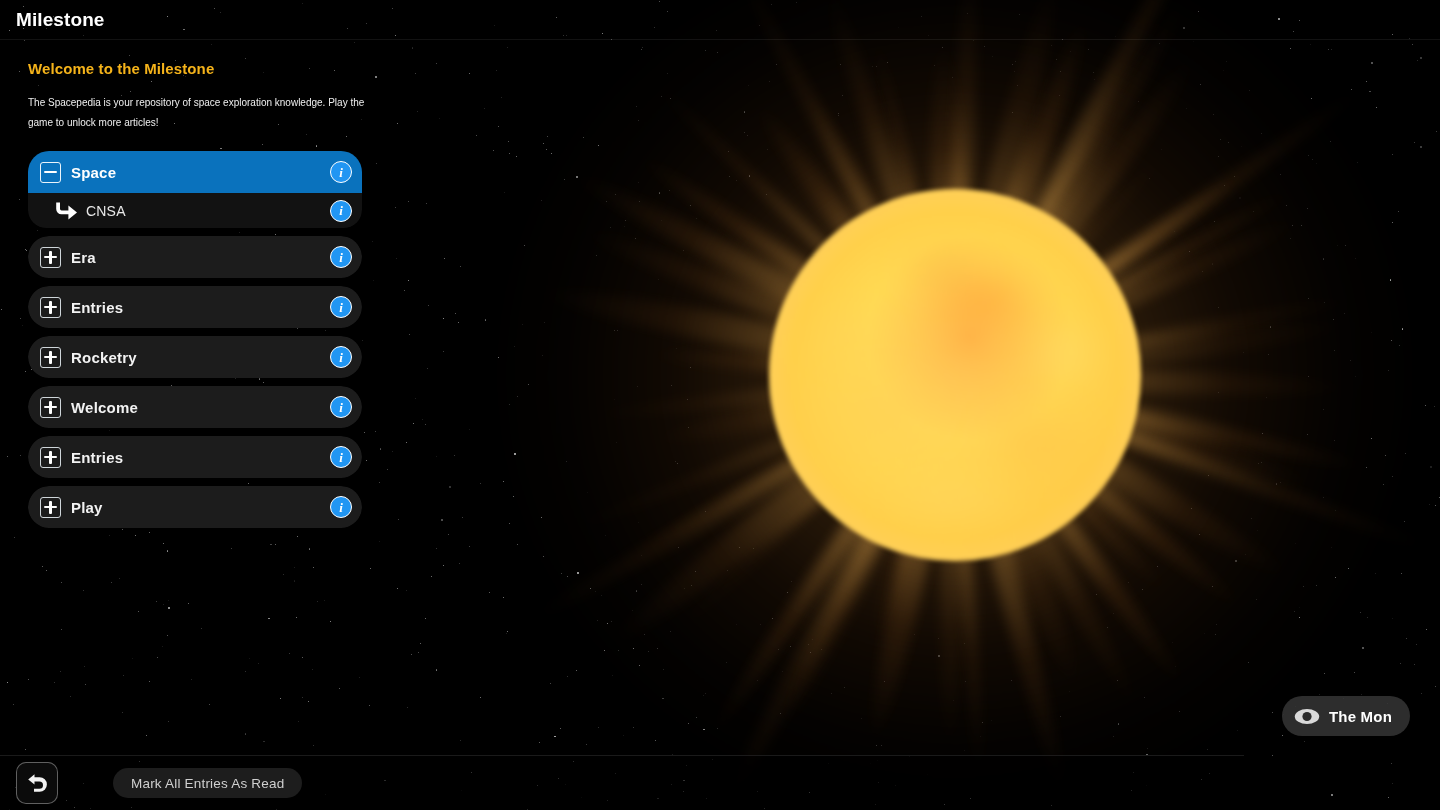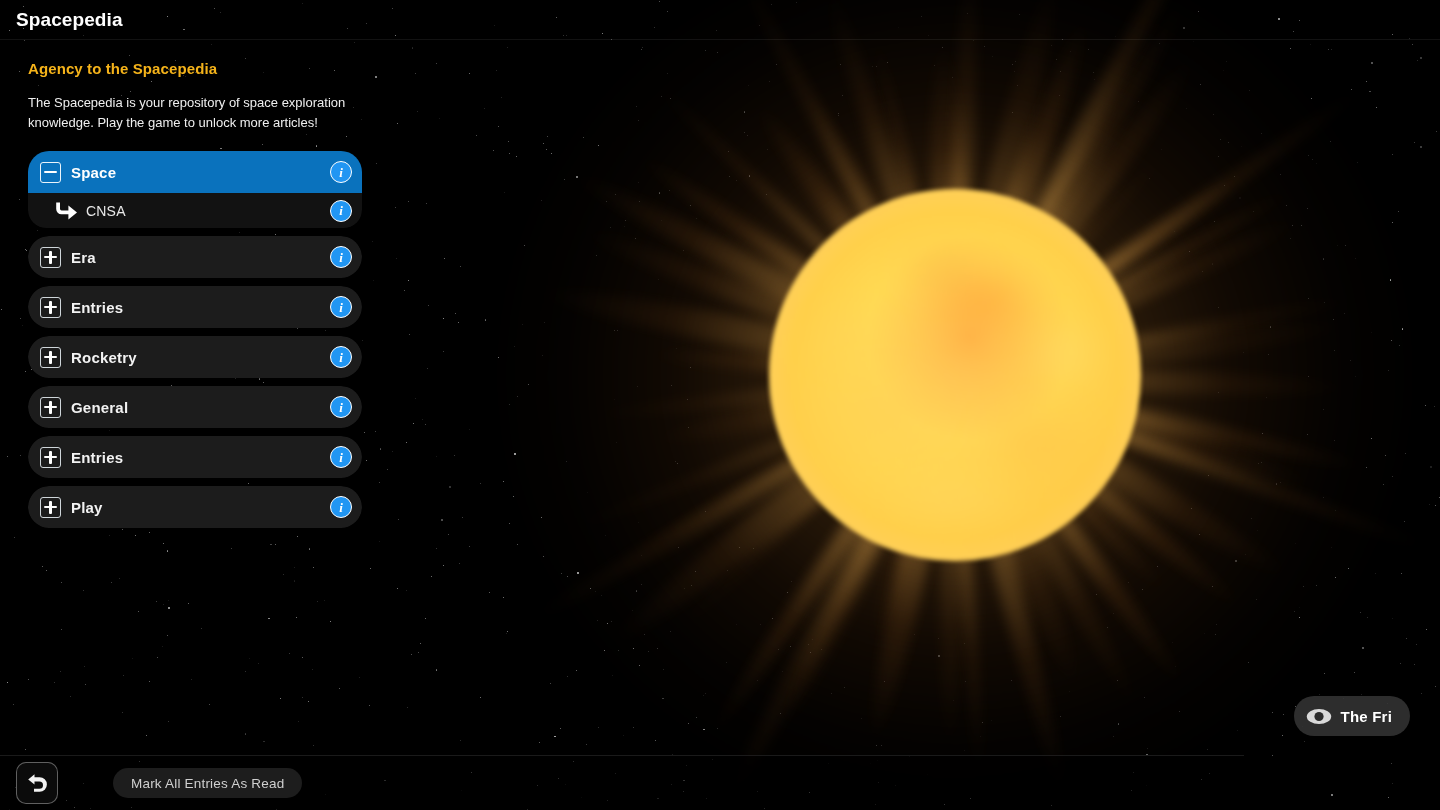--- a/index.html
+++ b/index.html
@@ -149,21 +149,21 @@
   }
   #welcome-heading {
     font-size: 15px;
     font-weight: 700;
     color: #f5b31a;
     margin: 0 0 16px 0;
     letter-spacing: 0.1px;
     text-shadow: 0 1px 2px #000;
   }
   #welcome-body {
-    font-size: 13px;
+    font-size: 10px;
     line-height: 20px;
     color: #efefef;
     margin: 0 0 18px 0;
     width: 340px;
     text-shadow: 0 1px 2px #000;
   }
 
   .cat-group {
     margin-bottom: 8px;
     border-radius: 18px;
@@ -1147,25 +1147,25 @@
         <div class="sun-blotch" style="left:72%;top:68%;width:120px;height:80px;background:radial-gradient(ellipse,rgba(255,190,70,0.40) 0%,rgba(0,0,0,0) 72%)"></div>
         <div class="sun-blotch" style="left:47%;top:22%;width:96px;height:46px;background:radial-gradient(ellipse,rgba(250,168,66,0.42) 0%,rgba(0,0,0,0) 72%)"></div>
         <div class="sun-blotch" style="left:50%;top:84%;width:150px;height:50px;background:radial-gradient(ellipse,rgba(255,214,110,0.38) 0%,rgba(0,0,0,0) 72%)"></div>
         <div class="sun-blotch" style="left:80%;top:44%;width:86px;height:70px;background:radial-gradient(ellipse,rgba(255,224,130,0.35) 0%,rgba(0,0,0,0) 72%)"></div>
         <div class="sun-blotch" style="left:22%;top:40%;width:80px;height:60px;background:radial-gradient(ellipse,rgba(255,205,92,0.33) 0%,rgba(0,0,0,0) 72%)"></div>
       </div>
   </div>
 </div>
 
 <div id="header">
-  <div id="page-title">Spacepedia</div>
+  <div id="page-title">Milestone</div>
 </div>
 
 <div id="sidebar">
-  <div id="welcome-heading">Agency to the Spacepedia</div>
+  <div id="welcome-heading">Welcome to the Milestone</div>
   <div id="welcome-body">The Spacepedia is your repository of space exploration knowledge. Play the game to unlock more articles!</div>
   <div id="category-list">
       <div class="cat-group">
         <div class="cat-row expanded header-row">
           <div class="toggle-box"></div>
           <div class="cat-label">Space</div>
           <div class="info-icon">i</div>
         </div>
         <div class="sub-row dark">
           <svg class="sub-arrow" viewBox="0 0 24 20">
@@ -1192,21 +1192,21 @@
       <div class="cat-group is-collapsed">
         <div class="cat-row normal">
           <div class="toggle-box plus"></div>
           <div class="cat-label">Rocketry</div>
           <div class="info-icon">i</div>
         </div>
       </div>
       <div class="cat-group is-collapsed">
         <div class="cat-row normal">
           <div class="toggle-box plus"></div>
-          <div class="cat-label">General</div>
+          <div class="cat-label">Welcome</div>
           <div class="info-icon">i</div>
         </div>
       </div>
       <div class="cat-group is-collapsed">
         <div class="cat-row normal">
           <div class="toggle-box plus"></div>
           <div class="cat-label">Entries</div>
           <div class="info-icon">i</div>
         </div>
       </div>
@@ -1218,21 +1218,21 @@
         </div>
       </div>
     </div>
 </div>
 
 <div id="sun-badge">
   <svg class="eye" width="26" height="17" viewBox="0 0 26 17">
     <ellipse cx="13" cy="8.5" rx="12.2" ry="7.6" fill="#d9d9d9"></ellipse>
     <circle cx="13" cy="8.5" r="4.6" fill="#2b2b2b"></circle>
   </svg>
-  <span id="sun-badge-label">The Fri</span>
+  <span id="sun-badge-label">The Mon</span>
 </div>
 
 <div id="bottom-bar">
   <div id="back-button">
     <svg width="22" height="20" viewBox="0 0 22 20">
       <path d="M8.5 4.2 L8.5 1.3 L2.2 6.4 L8.5 11.5 L8.5 8.6 L13.4 8.6
                A3.6 3.6 0 0 1 13.4 15.8 L8.0 15.8 L8.0 18.8 L13.6 18.8
                A6.6 6.6 0 0 0 13.6 4.2 Z" fill="#f2f2f2"></path>
     </svg>
   </div>

